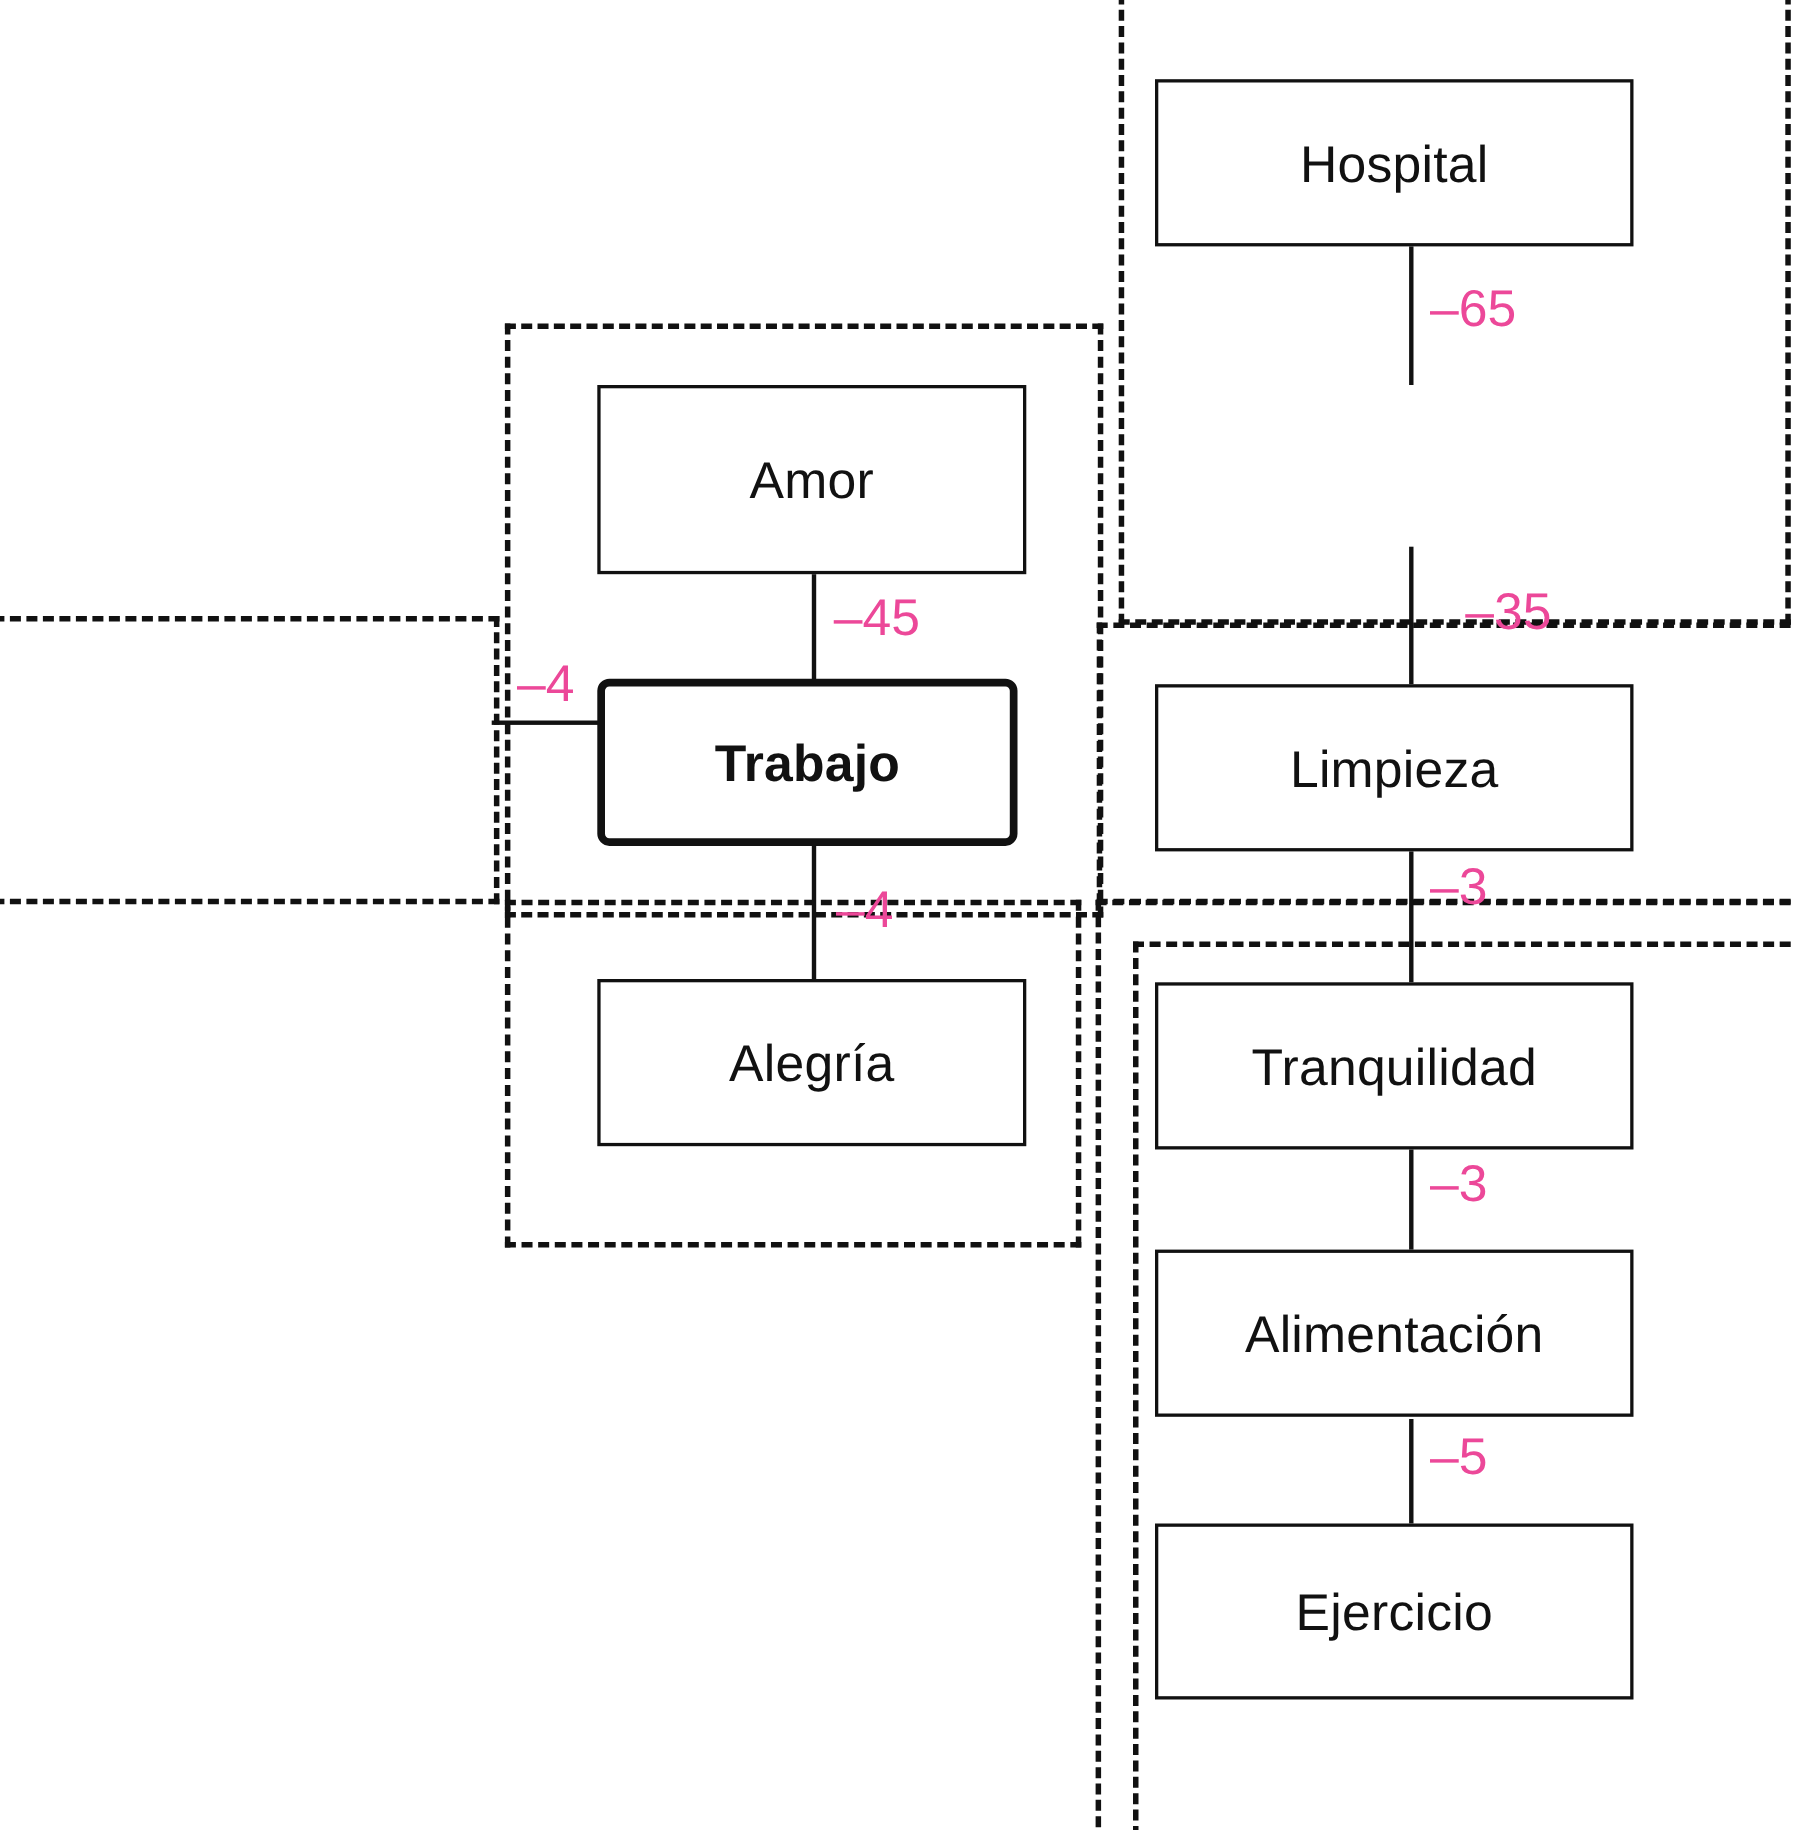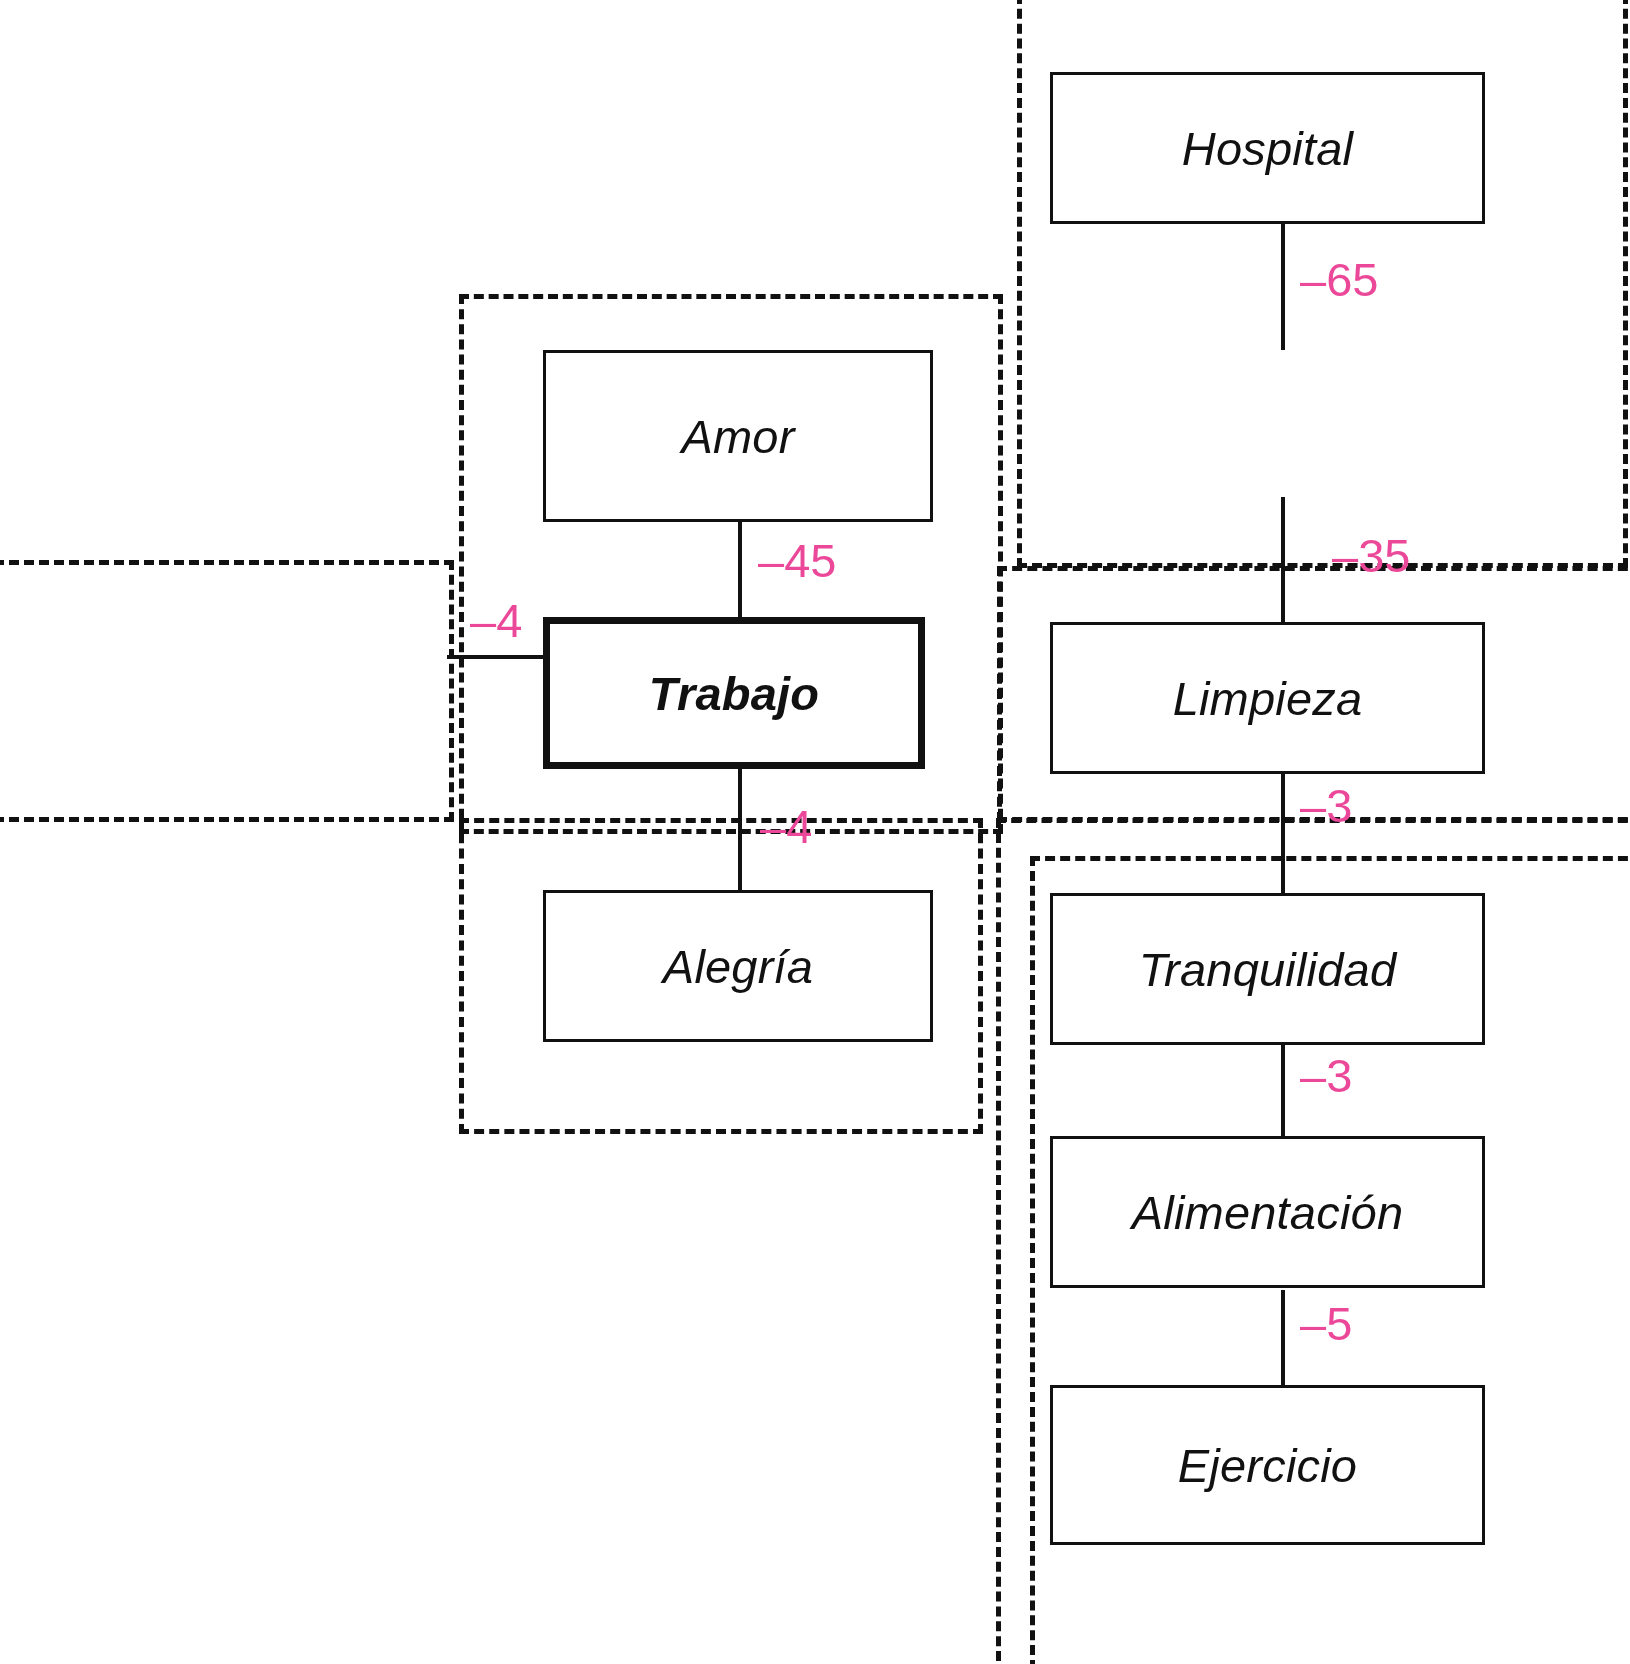--- a/index.html
+++ b/index.html
@@ -17,32 +17,32 @@
   
   .node{
     position:absolute;
     box-sizing:border-box;
     background:#ffffff;
     border:3px solid #111111;
     display:flex;
     align-items:center;
     justify-content:center;
     z-index:5;
-    font-style:italic;
   }
   .node .lbl{
     font-size:47px;
     color:#111111;
     line-height:1;
     white-space:nowrap;
     letter-spacing:0.2px;
   }
   .node.focus{
     border-width:7px;
     z-index:6;
+    border-radius:11px;
   }
   .node.focus .lbl{
     font-weight:bold;
   }
   
   .cluster{
     position:absolute;
     box-sizing:border-box;
     border:5px dashed #111111;
     background:transparent;

